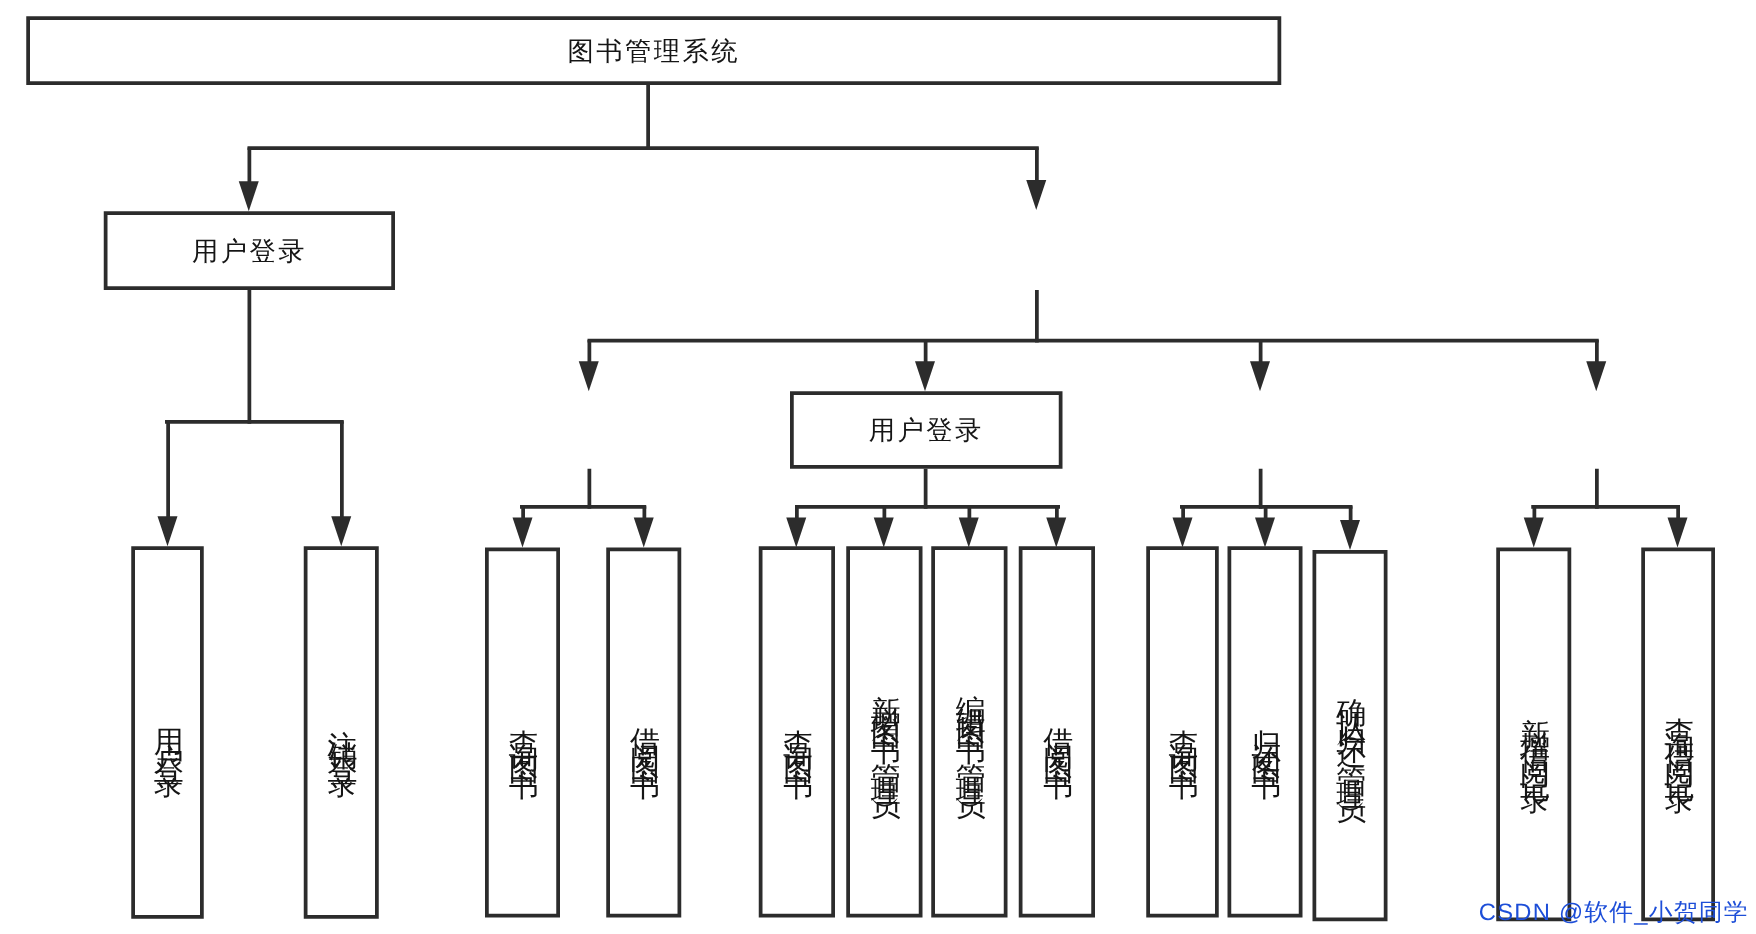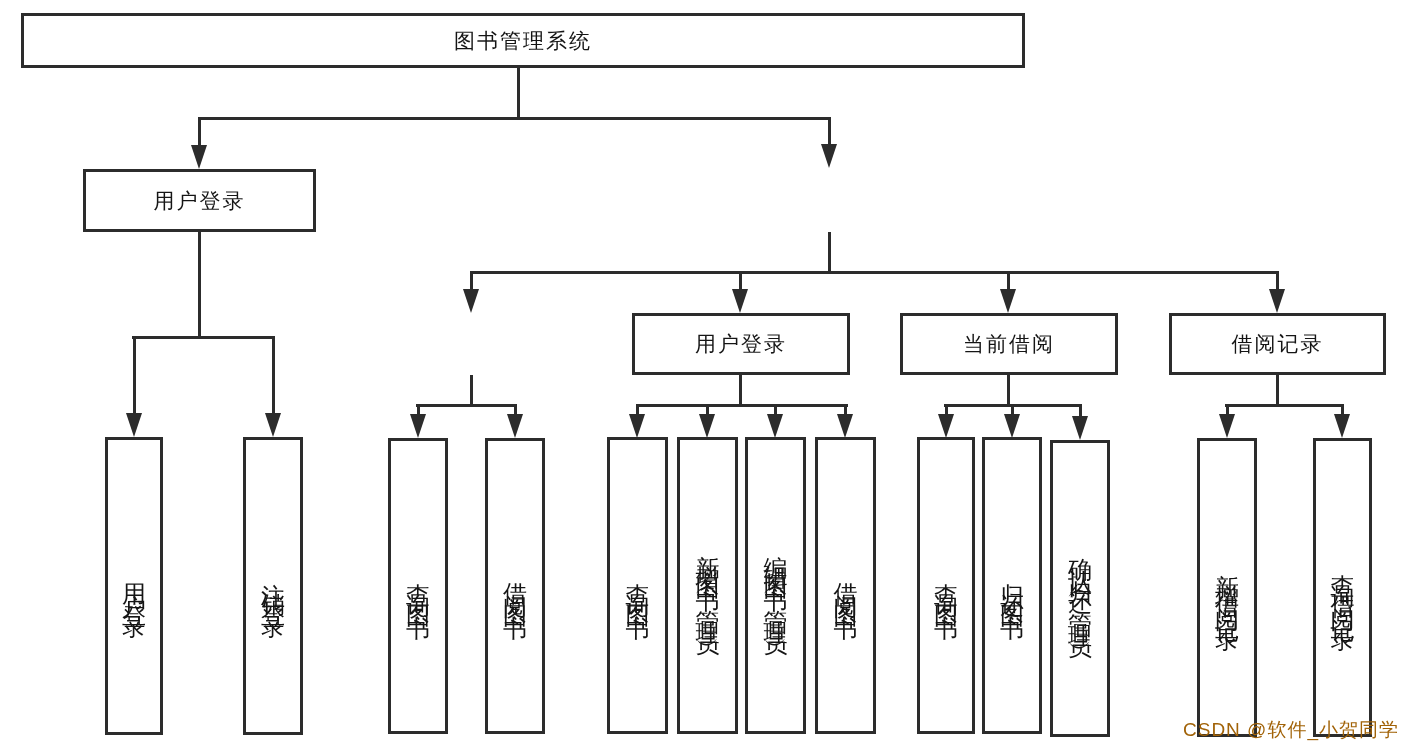--- a/index.html
+++ b/index.html
@@ -22,21 +22,21 @@
   }
   .hl { position:absolute; height:3px; background:#2c2c2c; }
   .vl { position:absolute; width:3px; background:#2c2c2c; }
   .tri {
     position:absolute; width:0; height:0;
     border-left:8px solid transparent; border-right:8px solid transparent;
     border-top:24px solid #2c2c2c;
   }
   .watermark {
     position:absolute; left:1183px; top:717px; z-index:10;
-    font-size:19px; color:#a16207; letter-spacing:1px; white-space:nowrap;
+    font-size:19px; color:#1d4ed8; letter-spacing:1px; white-space:nowrap;
   }
 </style>
 </head>
 <body>
 
 <div class="stage">
 
   <div class="node" style="left:21px; top:13px; width:1004px; height:55px;">
     <span class="lbl">图书管理系统</span>
   </div>
@@ -44,27 +44,21 @@
   <div class="node" style="left:83px; top:169px; width:233px; height:63px;">
     <span class="lbl">用户登录</span>
   </div>
 
 
 
   <div class="node" style="left:632px; top:313px; width:218px; height:62px;">
     <span class="lbl">用户登录</span>
   </div>
 
-  <div class="node" style="left:900px; top:313px; width:218px; height:62px;">
-    <span class="lbl">当前借阅</span>
-  </div>
 
-  <div class="node" style="left:1169px; top:313px; width:217px; height:62px;">
-    <span class="lbl">借阅记录</span>
-  </div>
 
   <div class="vnode" style="left:105px; top:437px; width:58px; height:298px;">
     <span class="vlbl">用户登录</span>
   </div>
   <div class="vnode" style="left:243px; top:437px; width:60px; height:298px;">
     <span class="vlbl">注销登录</span>
   </div>
 
   <div class="vnode" style="left:388px; top:438px; width:60px; height:296px;">
     <span class="vlbl">查询图书</span>

